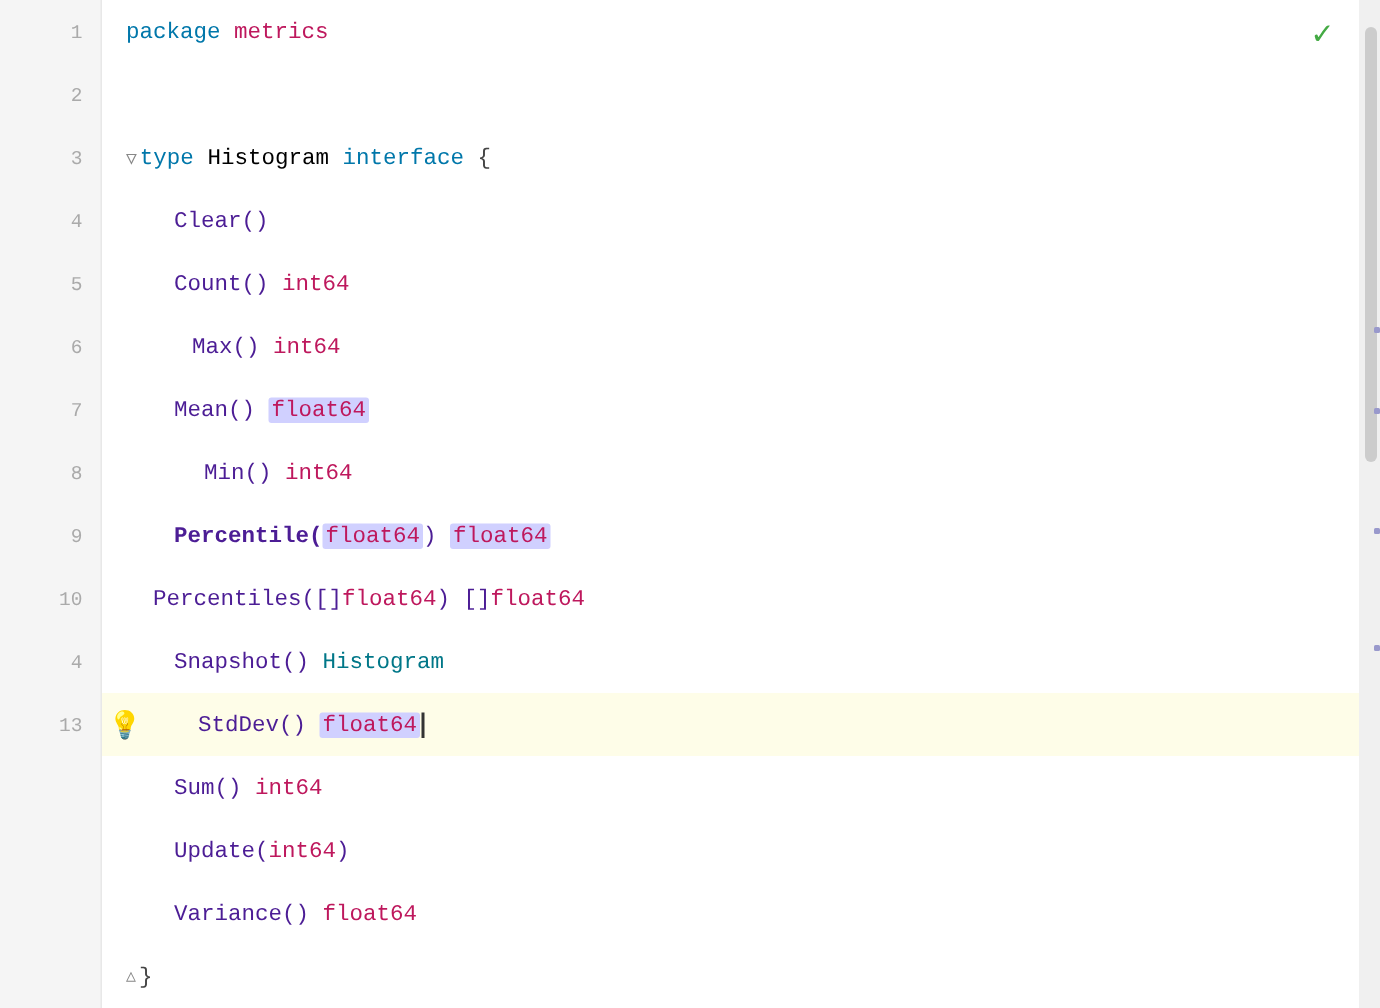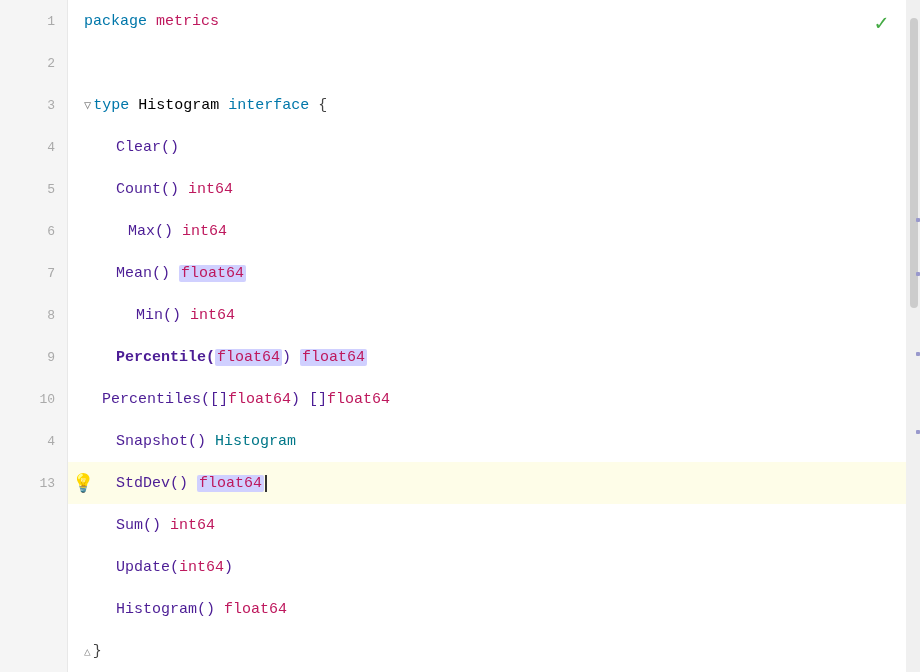--- a/index.html
+++ b/index.html
@@ -187,33 +187,33 @@
     <div class="code-line">
       <span style="margin-left:18px;" class="method">Percentiles([]</span><span class="kw-teal">float64</span><span class="method">) []</span><span class="kw-teal">float64</span>
     </div>
 
     <div class="code-line">
       <span style="margin-left:32px;" class="method">Snapshot() </span><span class="type-ref">Histogram</span>
     </div>
 
     <div class="code-line highlighted">
       <span class="lightbulb" style="position:absolute; left:4px; font-size:18px; color:#f0b800;">💡</span>
-      <span style="margin-left:32px;" class="method">StdDev() </span><span class="kw-teal highlight-box">float64</span><span style="display:inline-block;width:2px;height:17px;background:#333;vertical-align:middle;margin-left:1px;"></span>
+      <span style="margin-left:48px;" class="method">StdDev() </span><span class="kw-teal highlight-box">float64</span><span style="display:inline-block;width:2px;height:17px;background:#333;vertical-align:middle;margin-left:1px;"></span>
     </div>
 
     <div class="code-line">
       <span style="margin-left:32px;" class="method">Sum() </span><span class="kw-teal">int64</span>
     </div>
 
     <div class="code-line">
       <span style="margin-left:32px;" class="method">Update(</span><span class="kw-teal">int64</span><span class="method">)</span>
     </div>
 
     <div class="code-line">
-      <span style="margin-left:32px;" class="method">Histogram() </span><span class="kw-teal">float64</span>
+      <span style="margin-left:32px;" class="method">Variance() </span><span class="kw-teal">float64</span>
     </div>
 
     <div class="code-line">
       <span class="struct-icon" style="font-size:11px;color:#888;">△</span><span class="punct">}</span>
     </div>
 
     <div class="check-icon">✓</div>
   </div>
 
   <div class="scrollbar-right">

